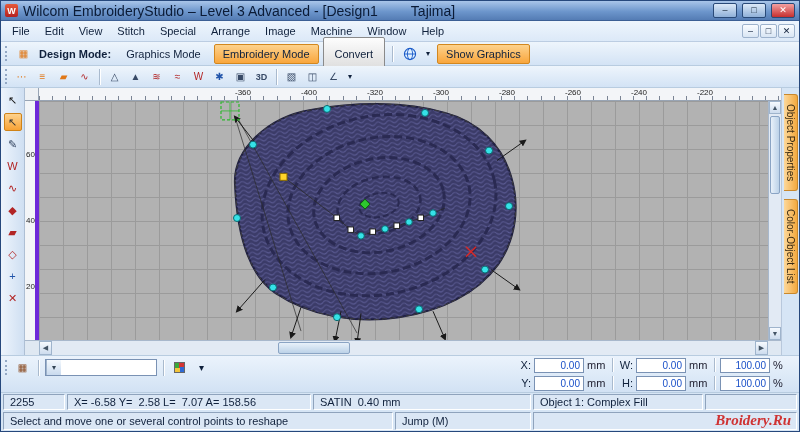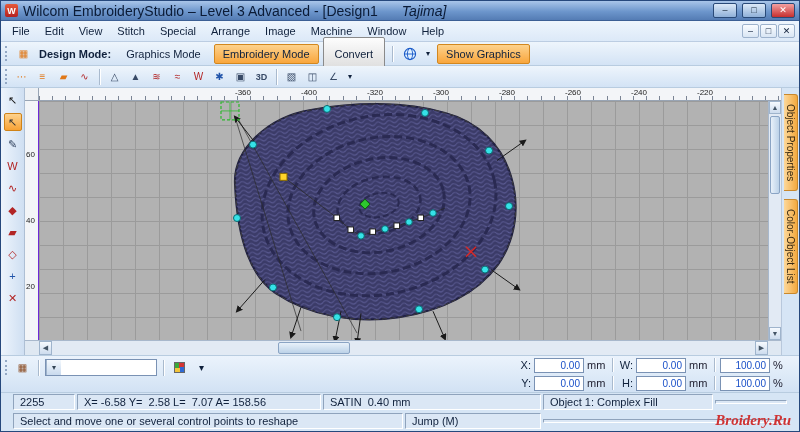--- a/index.html
+++ b/index.html
@@ -10,21 +10,21 @@
             border:1px solid #26487c; background:#d6e5f5; overflow:hidden; }
 
   
   .titlebar { height:20px; flex:0 0 20px; display:flex; align-items:center; gap:5px;
               padding:0 4px; background:linear-gradient(#a9c5e9,#6d96cc 55%,#547cb4);
               border-bottom:1px solid #3c5f95; }
   .app-icon { width:13px; height:13px; background:linear-gradient(#e65a3a,#b42020);
               border-radius:2px; color:#fff; font-size:9px; font-weight:bold;
               display:flex; align-items:center; justify-content:center; }
   .title-text { font-size:14px; color:#0b1b36; white-space:pre; }
-  .title-doc { margin-left:19px; color:#0b1b36;font-style:italic; }
+  .title-doc { margin-left:28px; color:#0b1b36; }
   .tb-spacer { flex:1; }
   .tb-btn { width:24px; height:15px; border:1px solid #2a4a78; border-radius:2px;
             background:linear-gradient(#dcE9f8,#8fb0d8); font-size:9px; line-height:12px;
             text-align:center; color:#123; }
   .tb-close { background:linear-gradient(#f3a0a0,#c62f2f); color:#fff; }
 
   
   .menubar { height:21px; flex:0 0 21px; display:flex; align-items:center; gap:1px;
              padding:0 4px; background:linear-gradient(#eef5fd,#dce9f8);
              border-bottom:1px solid #bccde2; }
@@ -65,21 +65,21 @@
   .ruler-row { flex:0 0 13px; display:flex; }
   .ruler-corner { flex:0 0 14px; background:#eef1f5; border-right:1px solid #98a4b4;
                   border-bottom:1px solid #98a4b4; }
   .hruler { flex:1; position:relative; background:#f3f5f8; border-bottom:1px solid #98a4b4;
             overflow:hidden; }
   .hruler .ticks { position:absolute; bottom:0; left:0; right:0; height:4px;
             background:repeating-linear-gradient(90deg,#7a8494 0,#7a8494 1px,transparent 1px,transparent 13.2px); }
   .hlabel { position:absolute; top:0; transform:translateX(-50%); font-size:8px; color:#222; }
 
   .canvas-row { flex:1; display:flex; min-height:0; }
-  .vruler { flex:0 0 14px; position:relative; background:#f3f5f8; border-right:1px solid #6d28d9; }
+  .vruler { flex:0 0 14px; position:relative; background:#f3f5f8; border-right:4px solid #6d28d9; }
   .vlabel { position:absolute; left:1px; font-size:8px; color:#222; }
   .canvas { flex:1; position:relative; overflow:hidden; background-color:#b2b2b2;
             background-image:linear-gradient(#9b9b9b 1px,transparent 1px),
                              linear-gradient(90deg,#9b9b9b 1px,transparent 1px);
             background-size:24px 24px; }
   .canvas svg { position:absolute; inset:0; width:100%; height:100%; }
 
   .vscroll { flex:0 0 13px; background:#e2eaf4; border-left:1px solid #a8b8cc;
              display:flex; flex-direction:column; align-items:stretch; }
   .vs-btn { height:13px; font-size:7px; text-align:center; line-height:12px;
@@ -121,21 +121,21 @@
                     gap:2px; padding-right:6px; }
   .tg-row { display:flex; align-items:center; justify-content:flex-end; gap:3px; height:16px; }
   .tg-label { width:15px; text-align:right; }
   .tg-field { width:50px; height:15px; border:1px solid #7a92b4; background:#fff;
               color:#1a50c8; font-size:10px; text-align:right; padding:0 3px;
               font-family:"Liberation Sans",sans-serif; }
   .tg-unit { width:20px; color:#223; }
   .tg-sep { width:1px; height:14px; background:#a9bace; box-shadow:1px 0 0 #fff; margin:0 2px; }
 
   
-  .statusbar { display:flex; gap:2px; padding:1px 12px; background:#d6e5f5;align-items:center; }
+  .statusbar { display:flex; gap:2px; padding:1px 2px; background:#d6e5f5; }
   .status-a { flex:0 0 18px; }
   .status-b { flex:0 0 20px; position:relative; }
   .cell { border:1px solid; border-color:#8fa3bc #ffffff #ffffff #8fa3bc; background:#dbe7f5;
           padding:1px 6px; display:flex; align-items:center; white-space:pre; overflow:hidden; }
   .watermark { position:absolute; right:8px; top:1px; font:italic bold 15px "Liberation Serif", serif;
                color:#cf3333; }
 </style>
 </head>
 <body>
 

